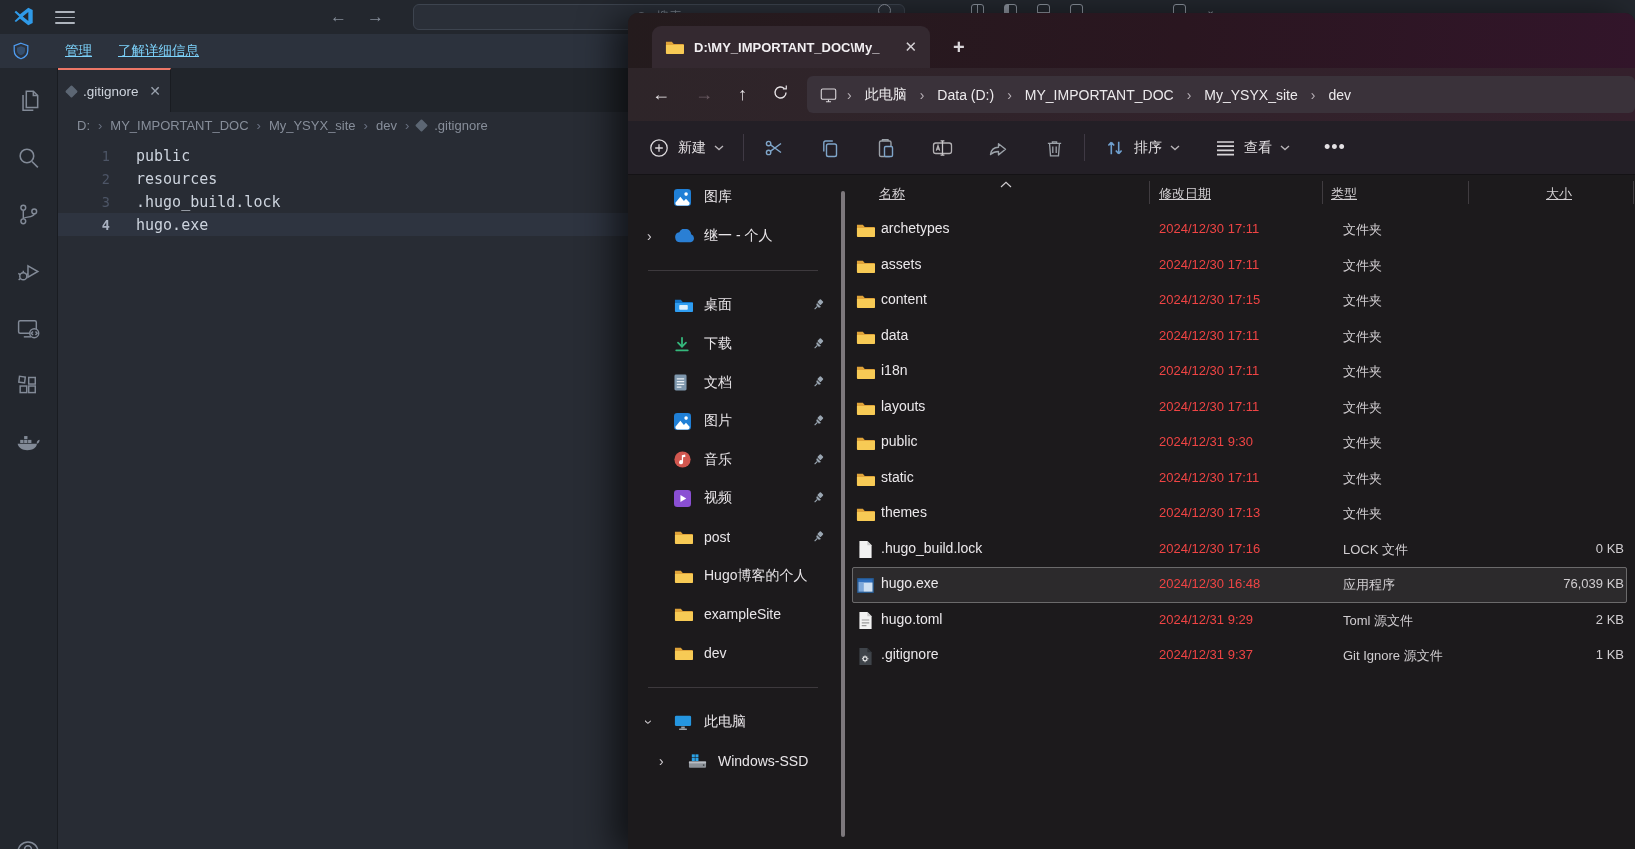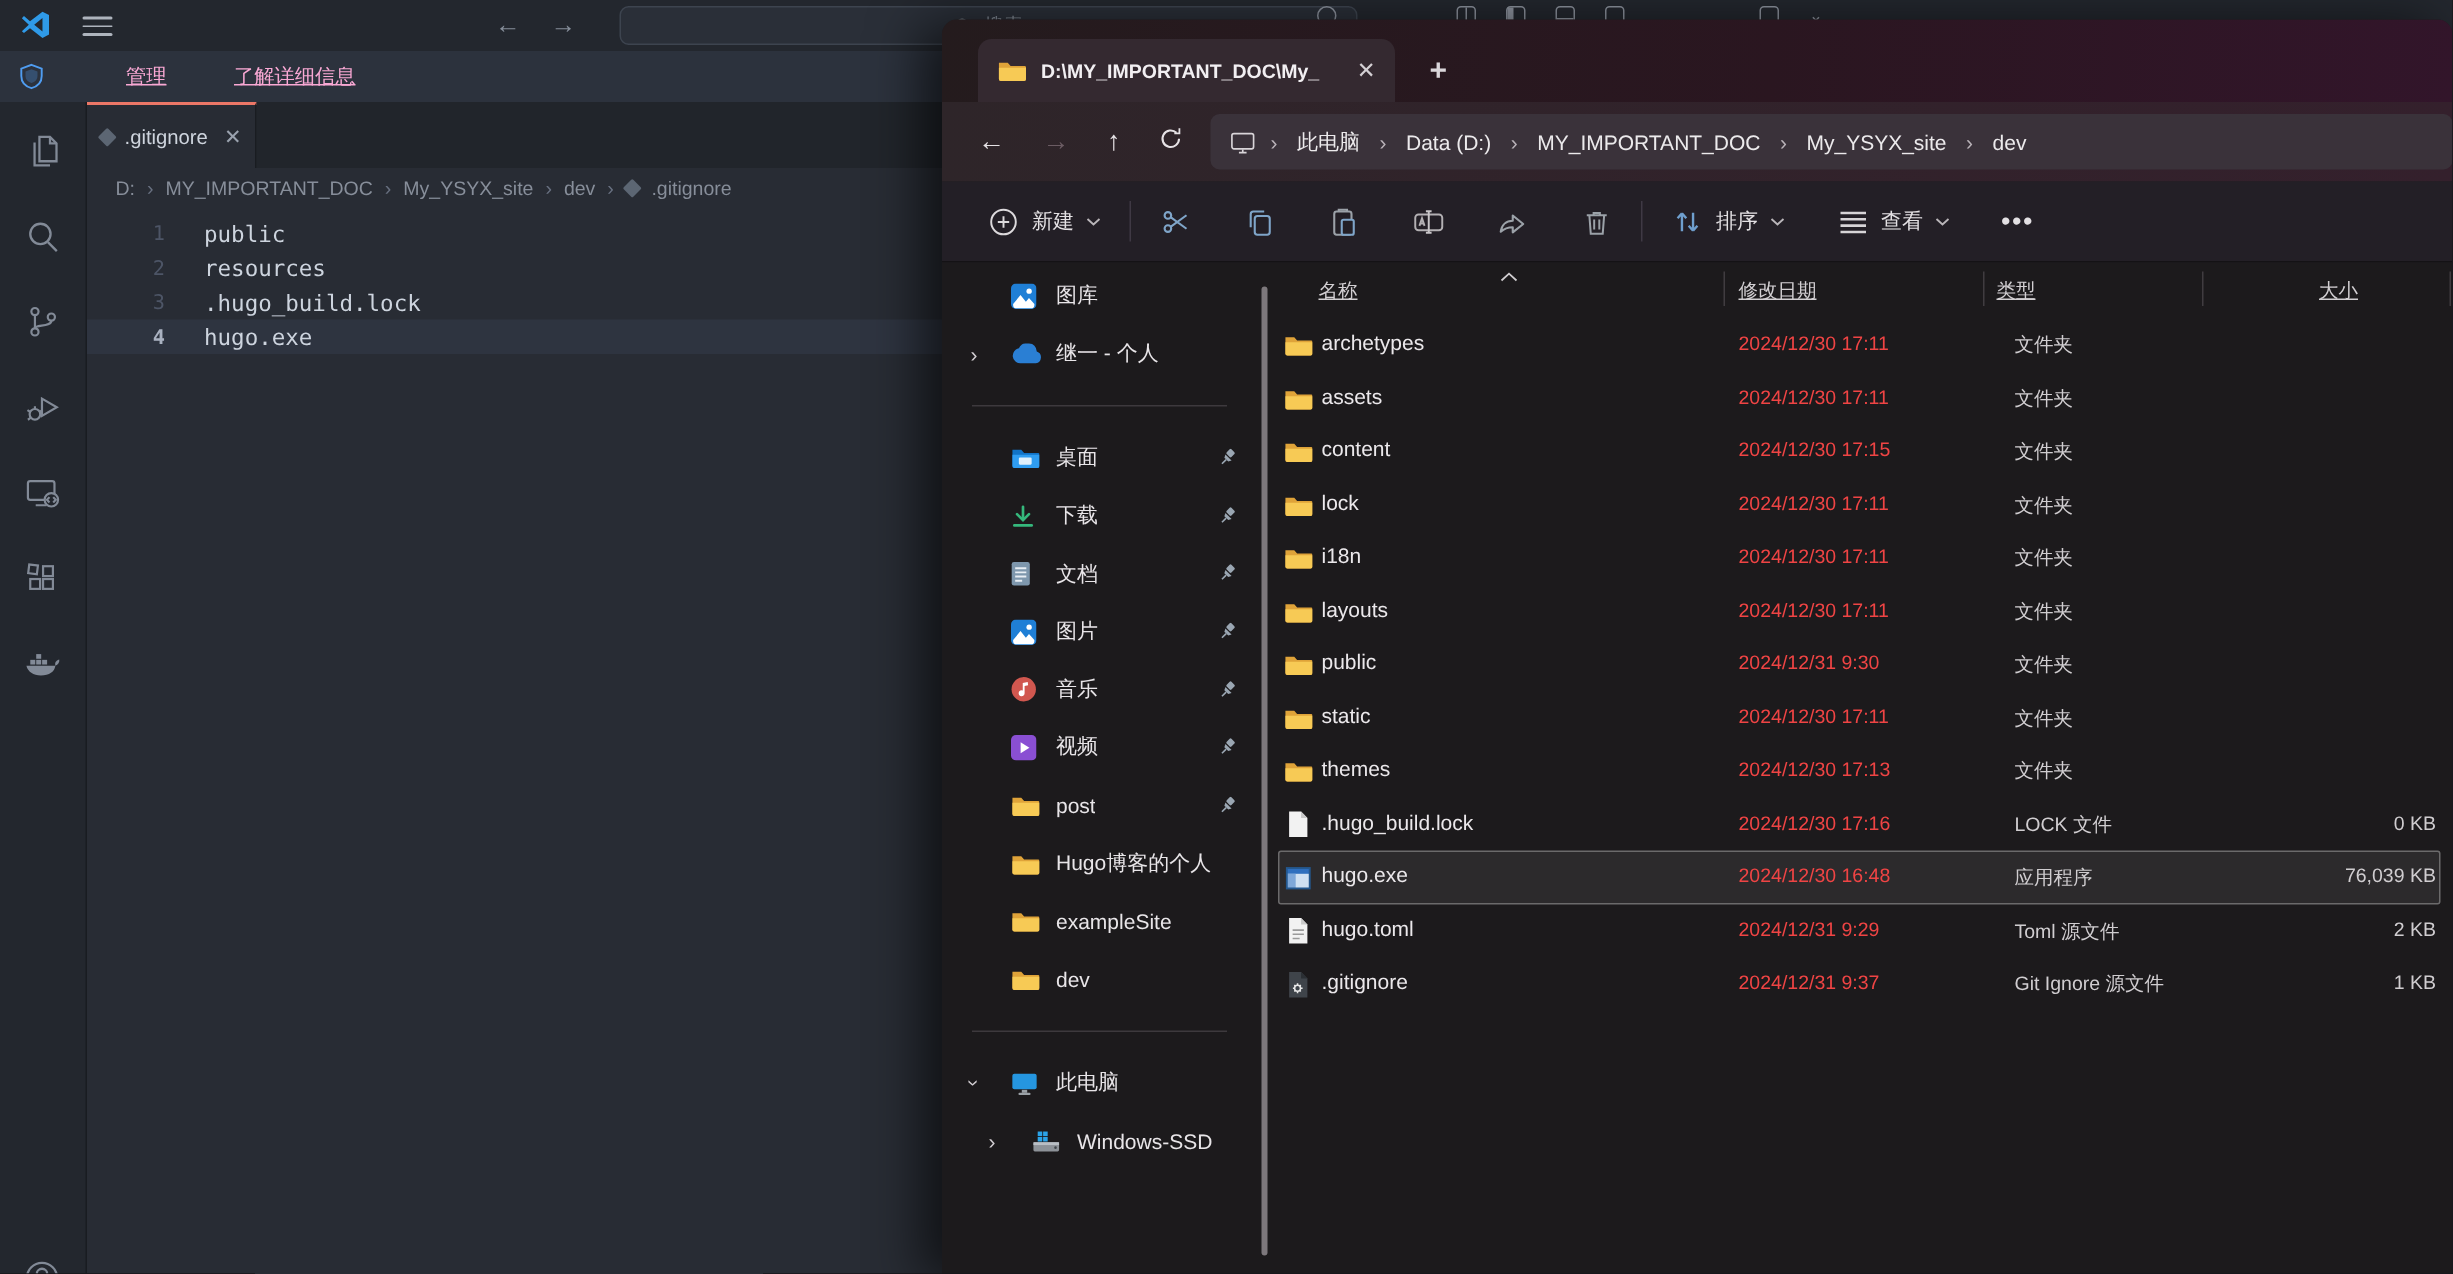--- a/index.html
+++ b/index.html
@@ -15,21 +15,21 @@
   .vs-search { position:absolute; left:413px; top:4px; width:492px; height:26px; background:#2a2f38; border:1px solid #3d444f; border-radius:6px; display:flex; align-items:center; justify-content:center; gap:7px; color:#7f8792; font-size:13px; }
   .vs-topicons { position:absolute; top:4px; left:878px; height:16px; display:flex; align-items:flex-start; color:#8b919c; }
   .vs-topicons span { margin-right:20px; }
   .tic { display:inline-block; width:13px; height:13px; border:1.4px solid #8b919c; border-radius:3px; position:relative; }
   .tic.split::after { content:""; position:absolute; left:5px; top:0; bottom:0; width:1.4px; background:#8b919c; }
   .tic.panel::after { content:""; position:absolute; left:0; right:0; bottom:0; height:4px; background:#8b919c; }
   .tic.side::after { content:""; position:absolute; left:0; top:0; bottom:0; width:4px; background:#8b919c; }
   .tic.person { border-radius:50%; }
   .vs-banner { position:absolute; left:0; top:34px; width:100%; height:34px; background:#2c323d; display:flex; align-items:center; font-size:13.5px; color:#d8dee7; }
   .vs-banner .shield { margin:0 10px 0 13px; display:flex; }
-  .vs-banner a { color:#f9a8d4; text-decoration:underline; margin-left:45px; cursor:pointer; }
+  .vs-banner a { color:#7dd3fc; text-decoration:underline; margin-left:26px; cursor:pointer; }
   .vs-activity { position:absolute; left:0; top:68px; width:58px; bottom:0; background:#23272e; border-right:1px solid #191c21; padding-top:4px; }
   .act { height:57px; display:flex; align-items:center; justify-content:center; }
   .act-account { position:absolute; left:15px; bottom:-16px; }
   .vs-editor { position:absolute; left:58px; top:68px; right:0; bottom:0; background:#282c34; }
   .vs-tabs { height:44px; background:#21252b; display:flex; }
   .vs-tab { width:113px; height:44px; background:#282c34; border-top:2px solid #ec7767; border-right:1px solid #191c21; display:flex; align-items:center; padding:0 9px; gap:7px; font-size:13.5px; color:#ced4dd; }
   .diamond { width:9px; height:9px; background:#5c6673; transform:rotate(45deg); flex:none; border-radius:1px; }
   .vs-tab .x { margin-left:auto; color:#9aa2ae; font-size:14px; }
   .vs-breadcrumb { height:27px; display:flex; align-items:center; padding-left:19px; font-size:13px; color:#878e9a; gap:8px; }
   .vs-breadcrumb .sep { color:#687080; font-size:13px; }
@@ -46,21 +46,21 @@
   .ex-tab { position:absolute; left:24px; bottom:0; width:278px; height:42px; background:#342930; border-radius:9px 9px 0 0; display:flex; align-items:center; padding:16px 13px; gap:10px; }
   .ex-tab-title { font-size:13px; font-weight:bold; color:#f2eff2; }
   .ex-tab .x { margin-left:auto; color:#d4d0d4; font-size:15px; }
   .ex-newtab { position:absolute; left:325px; bottom:9px; color:#dad6da; font-size:20px; font-weight:bold; }
   .ex-addressbar { height:53px; background:linear-gradient(95deg,#2e2529,#34202c); display:flex; align-items:center; padding-left:24px; }
   .ex-nav { display:flex; gap:25px; align-items:center; color:#e6e2e5; font-size:18px; }
   .ex-nav .dis { color:#6b5c63; }
   .ex-crumb { margin-left:18px; margin-right:0; height:37px; flex:1; background:#3a323a; border-radius:6px; display:flex; align-items:center; padding:0 13px; gap:10px; font-size:14px; color:#eceaec; min-width:0; overflow:hidden; }
   .ex-crumb .sep { color:#b9b2b8; font-size:14px; }
   .ex-crumb .ci { white-space:nowrap; padding:0 3px; }
-  .ex-toolbar { height:54px; background:#231f26; display:flex; align-items:center; padding-left:30px; border-bottom:1px solid #141215; }
+  .ex-toolbar { height:54px; background:#231f26; display:flex; align-items:center; padding-left:20px; border-bottom:1px solid #141215; }
   .tbtn { display:flex; align-items:center; gap:8px; color:#e3e0e3; font-size:14px; cursor:pointer; }
   .tico { display:flex; align-items:center; justify-content:center; width:22px; height:22px; }
   .tsep { width:1px; height:27px; background:#3f3944; margin:0 19px; }
   .tgap { width:34px; }
   .more-dots { font-size:18px; color:#e3e0e3; letter-spacing:1px; }
   .ex-body { position:absolute; left:0; top:162px; right:0; bottom:0; background:#1c1a1c; }
   .ex-side { position:absolute; left:0; top:3px; width:210px; }
   .srow { height:38.6px; position:relative; display:flex; align-items:center; font-size:14px; color:#e8e5e8; cursor:pointer; }
   .srow .chev { position:absolute; left:19px; color:#d2ced2; font-size:14px; line-height:1; }
   .srow .chev.open { transform:rotate(90deg); }
@@ -664,21 +664,21 @@
               <span class="ftype">文件夹</span>
               <span class="fsize"></span>
             </div>
             <div class="frow">
               <span class="fic">
                 <svg width="19" height="16" viewBox="0 0 20 16">
                   <path fill="#dfa339" d="M1 2.5h6.2l2 2.3H19a1 1 0 0 1 1 1V14a1.4 1.4 0 0 1-1.4 1.4H2.4A1.4 1.4 0 0 1 1 14z"></path>
                   <path fill="#f7ca55" d="M1 6h19v8a1.4 1.4 0 0 1-1.4 1.4H2.4A1.4 1.4 0 0 1 1 14z"></path>
                 </svg>
               </span>
-              <span class="fname">lock</span>
+              <span class="fname">data</span>
               <span class="fdate">2024/12/30 17:11</span>
               <span class="ftype">文件夹</span>
               <span class="fsize"></span>
             </div>
             <div class="frow">
               <span class="fic">
                 <svg width="19" height="16" viewBox="0 0 20 16">
                   <path fill="#dfa339" d="M1 2.5h6.2l2 2.3H19a1 1 0 0 1 1 1V14a1.4 1.4 0 0 1-1.4 1.4H2.4A1.4 1.4 0 0 1 1 14z"></path>
                   <path fill="#f7ca55" d="M1 6h19v8a1.4 1.4 0 0 1-1.4 1.4H2.4A1.4 1.4 0 0 1 1 14z"></path>
                 </svg>

